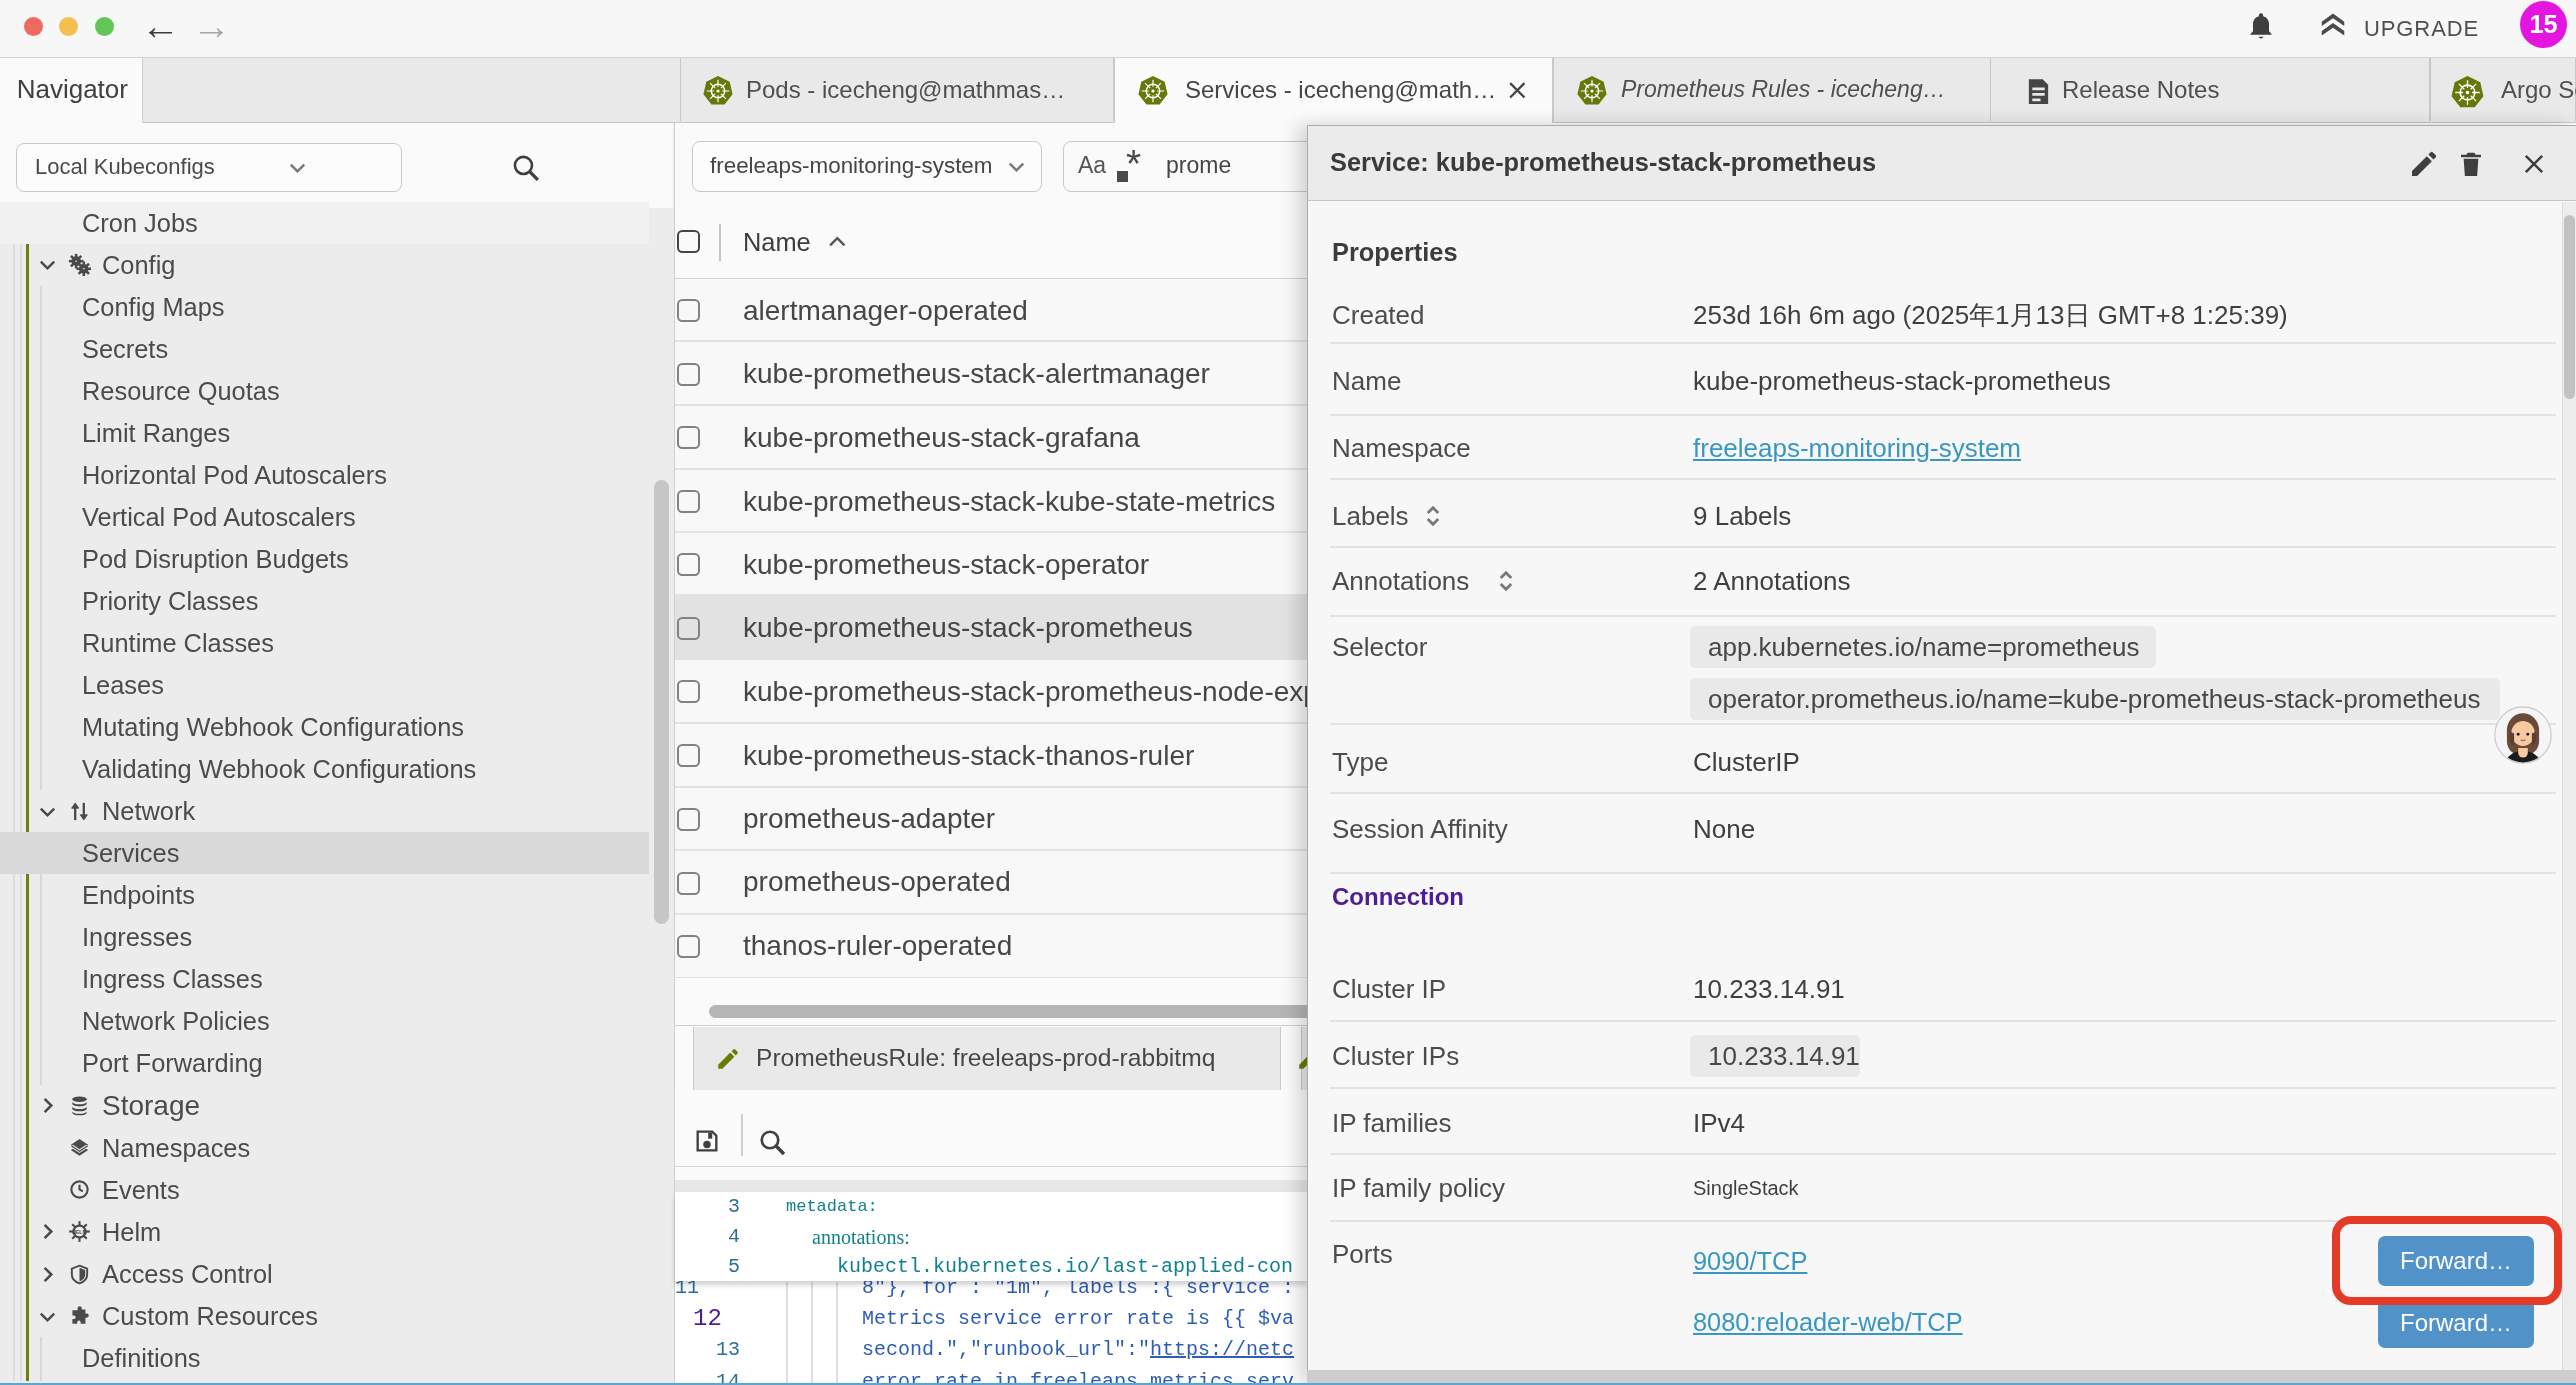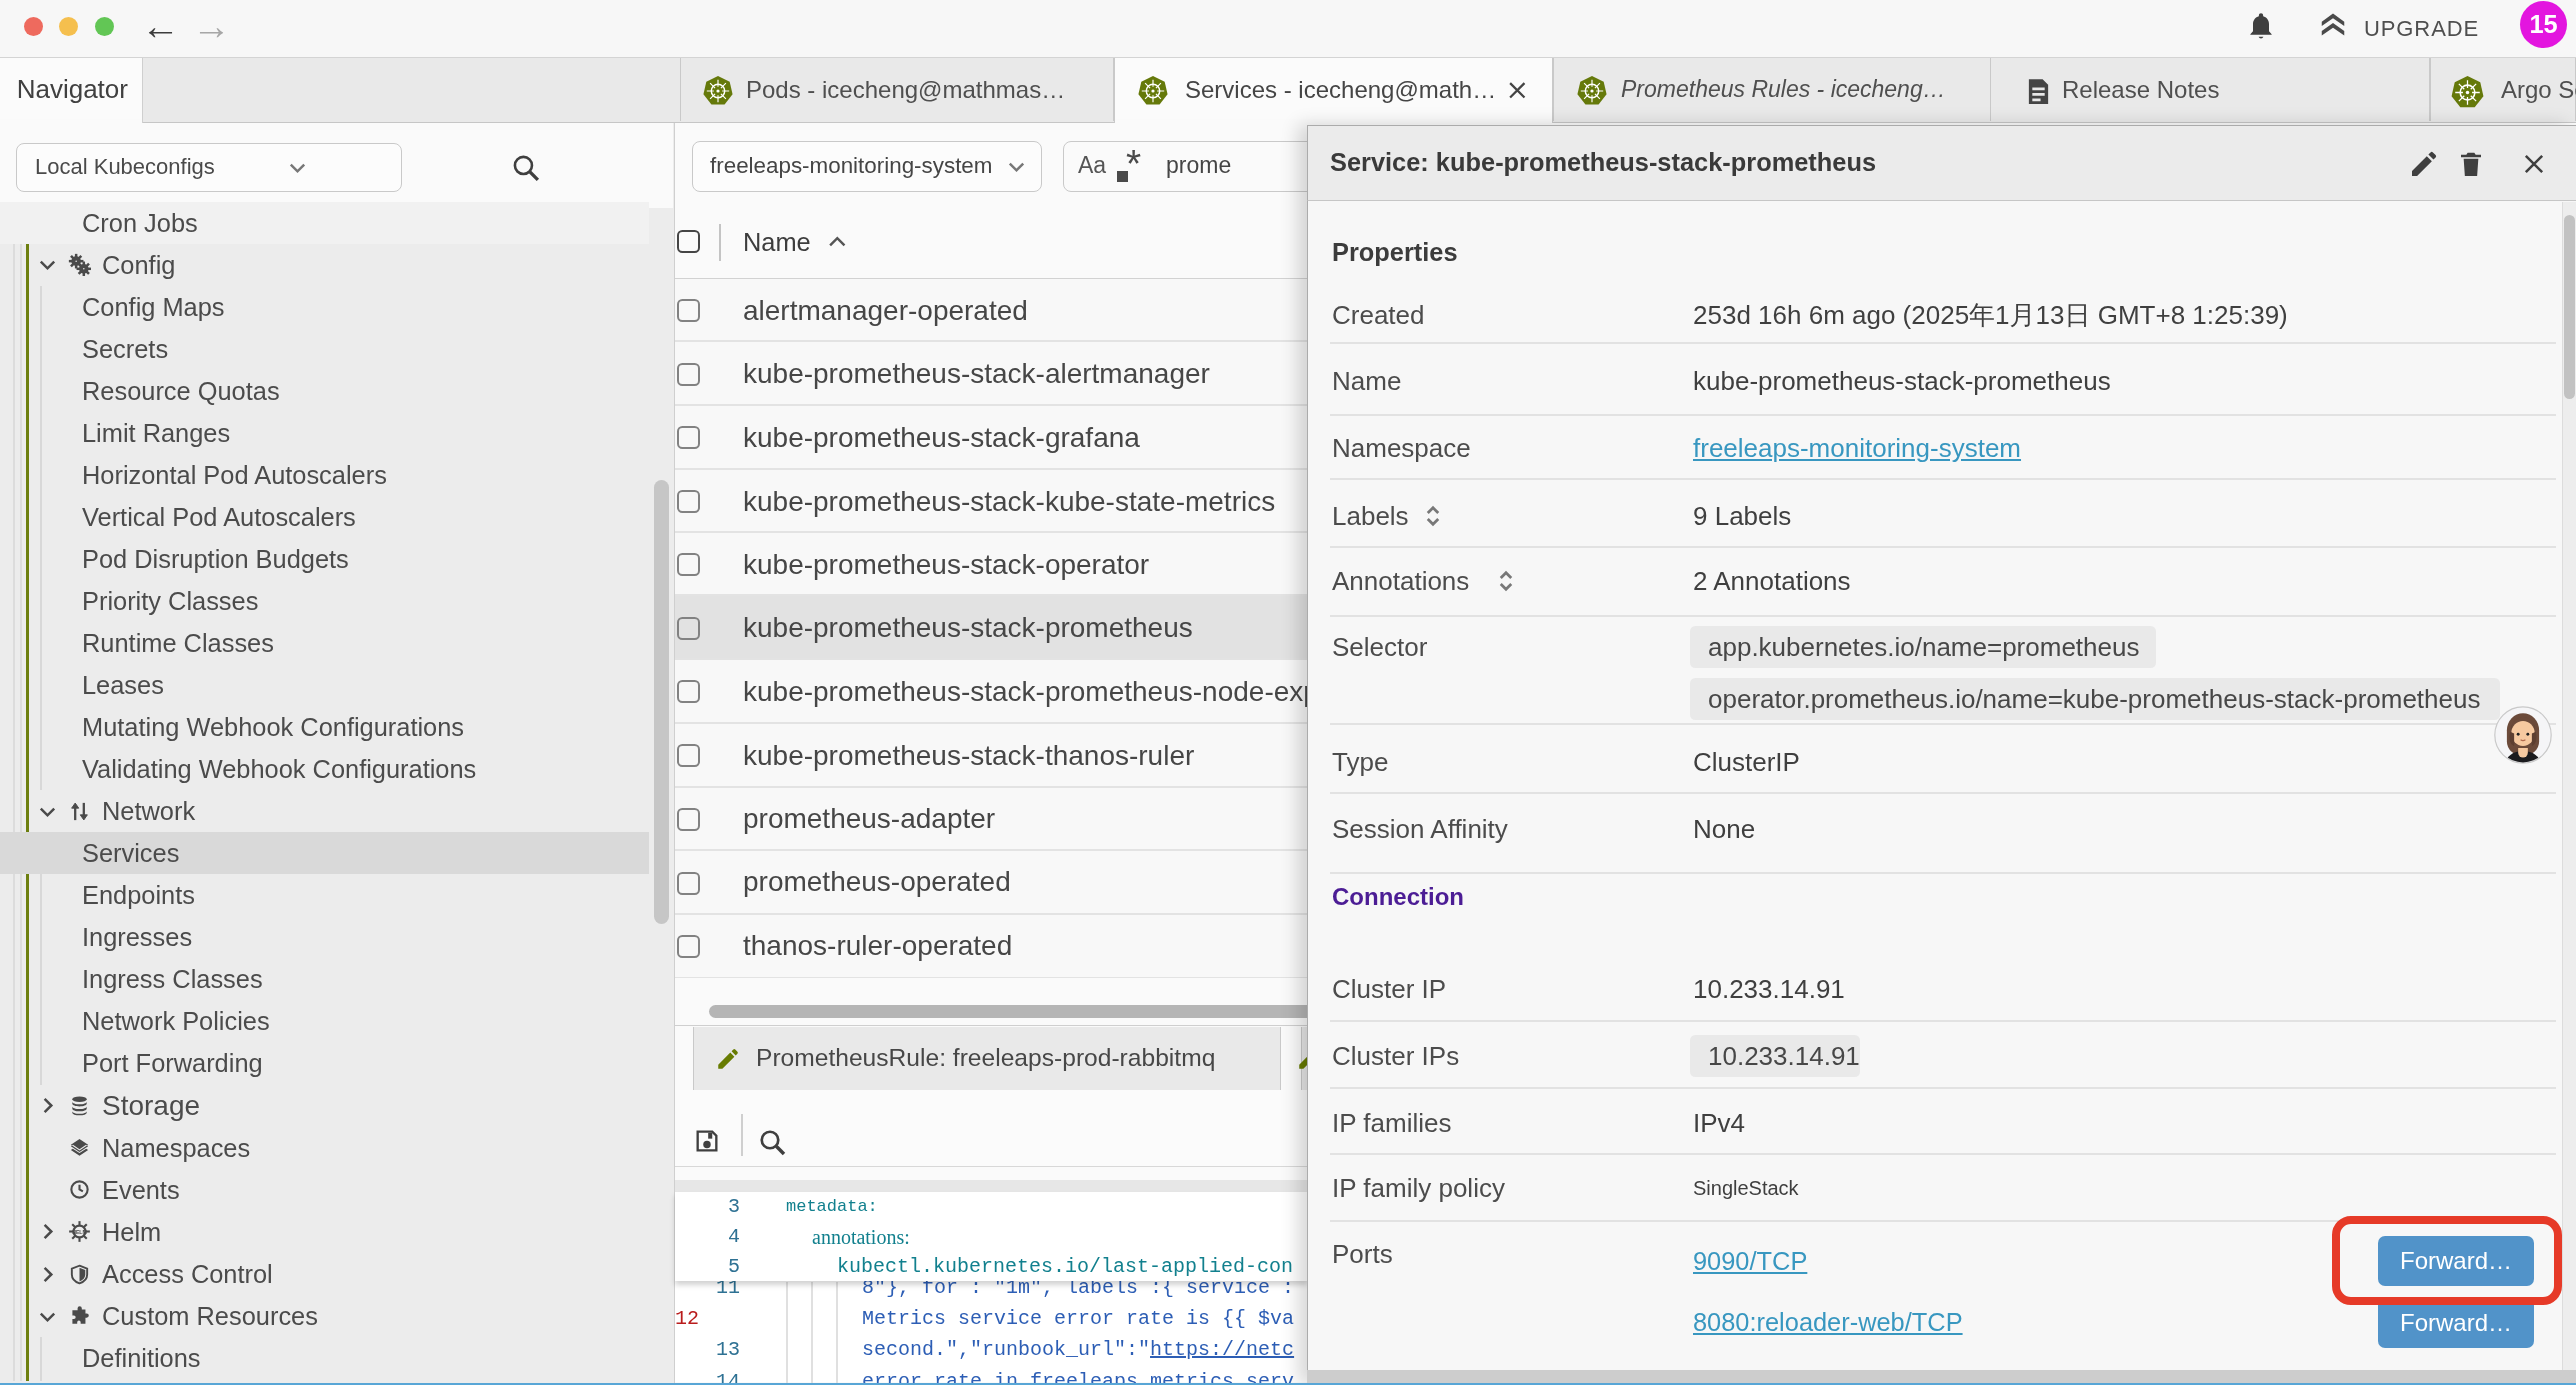--- a/index.html
+++ b/index.html
@@ -282,23 +282,23 @@
     <path fill="#3f3f3f" d="M13 5 h3.5 v5 H13 z"></path>
     <circle cx="12" cy="15" r="3.2" fill="#3f3f3f"></circle>
   </svg>
 <div class="abs" style="left:741px;top:1114px;width:1.8px;height:42px;background:#cfcfcf"></div>
 <svg class="abs" style="left:756px;top:1126px" width="32" height="32" viewBox="0 0 24 24">
     <circle cx="10.5" cy="10.5" r="6.2" fill="none" stroke="#3f3f3f" stroke-width="2.0"></circle>
     <path d="M15.2 15.2 L21 21" stroke="#3f3f3f" stroke-width="2.6"></path>
   </svg>
 <div class="abs" style="left:675px;top:1180px;width:633px;height:12.3px;background:#e7e7e7"></div>
 <div class="abs" style="left:675px;top:1192px;width:633px;height:190px;background:#ffffff;overflow:hidden"></div>
-<div class="abs" style="left:675px;top:1272px;height:31px;line-height:31px;font-family:'Liberation Mono',monospace;font-size:20px;color:#2e7193;width:65px;text-align:right">11</div>
+<div class="abs" style="left:675px;top:1272px;height:31px;line-height:31px;font-family:'Liberation Mono',monospace;font-size:20px;color:#2e7193;width:65px;">11</div>
 <div class="abs" style="left:862px;top:1272px;height:31px;line-height:31px;font-family:'Liberation Mono',monospace;font-size:20px;color:#2d5eb5">8"}, for : "1m", labels :{ service : "f</div>
-<div class="abs" style="left:675px;top:1303px;height:31px;line-height:31px;font-family:'Liberation Mono',monospace;font-size:20px;color:#b91c1c;width:65px;text-align:left">12</div>
+<div class="abs" style="left:675px;top:1303px;height:31px;line-height:31px;font-family:'Liberation Mono',monospace;font-size:24px;color:#4c1d95;width:65px;text-align:center">12</div>
 <div class="abs" style="left:862px;top:1303px;height:31px;line-height:31px;font-family:'Liberation Mono',monospace;font-size:20px;color:#2d5eb5">Metrics service error rate is {{ $va</div>
 <div class="abs" style="left:675px;top:1334px;height:31px;line-height:31px;font-family:'Liberation Mono',monospace;font-size:20px;color:#2e7193;width:65px;text-align:right">13</div>
 <div class="abs" style="left:862px;top:1334px;height:31px;line-height:31px;font-family:'Liberation Mono',monospace;font-size:20px;color:#2d5eb5">second.","runbook_url":"<span style="text-decoration:underline">https://netc</span></div>
 <div class="abs" style="left:675px;top:1366px;height:31px;line-height:31px;font-family:'Liberation Mono',monospace;font-size:20px;color:#2e7193;width:65px;text-align:right">14</div>
 <div class="abs" style="left:862px;top:1366px;height:31px;line-height:31px;font-family:'Liberation Mono',monospace;font-size:20px;color:#2d5eb5">error rate in freeleaps metrics serv</div>
 <div class="abs" style="left:786px;top:1282px;width:1.8px;height:101px;background:#e0e0e0"></div>
 <div class="abs" style="left:811px;top:1282px;width:1.8px;height:101px;background:#e0e0e0"></div>
 <div class="abs" style="left:836px;top:1282px;width:1.8px;height:101px;background:#e0e0e0"></div>
 <div class="abs" style="left:675px;top:1192px;width:633px;height:89px;background:#ffffff;box-shadow:0 3.5px 5.3px rgba(0,0,0,0.18)"></div>
 <div class="abs" style="left:675px;top:1192px;height:30px;line-height:30px;font-family:'Liberation Mono',monospace;font-size:20px;color:#2e7193;width:65px;text-align:right">3</div>

